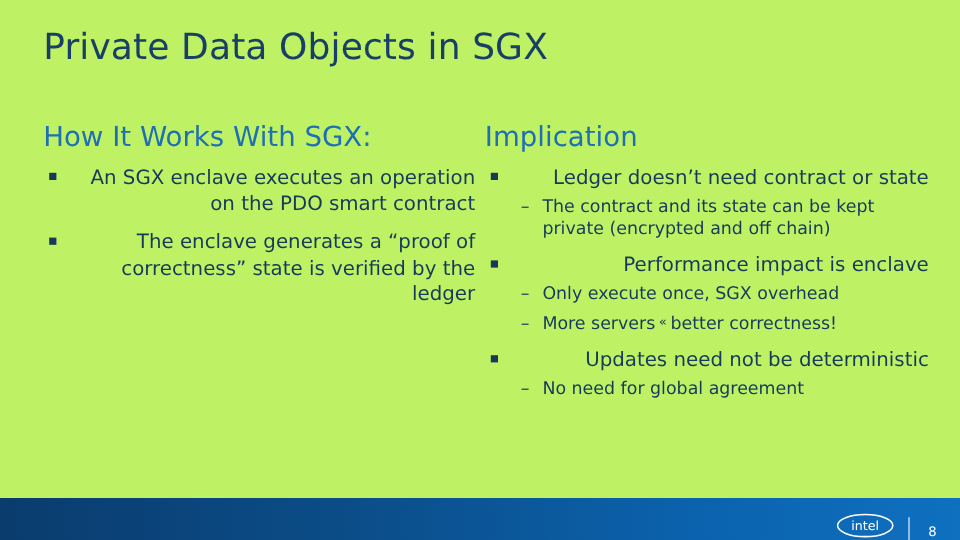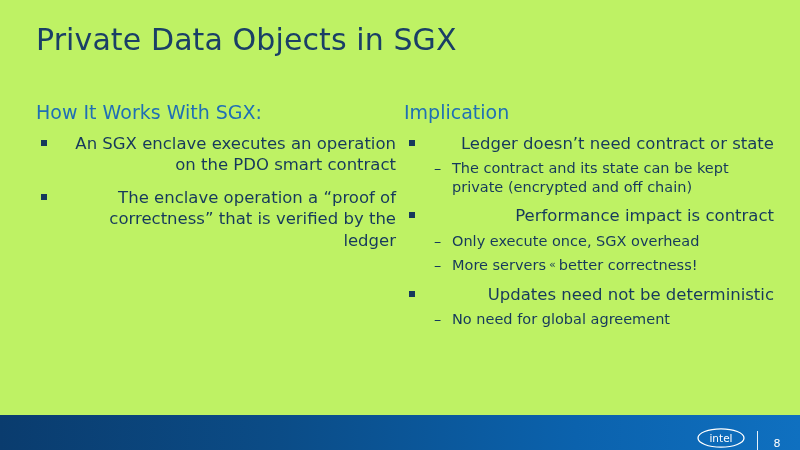--- a/index.html
+++ b/index.html
@@ -34,21 +34,21 @@
 
   
   .col {
     position: absolute;
     top: 102px;
   }
   .col-left  { left: 36px;  width: 360px; }
   .col-right { left: 404px; width: 370px; }
 
   .col-heading {
-    font-size: 19px;
+    font-size: 23px;
     font-weight: 400;
     color: #1f6fb5;
     margin: 0 0 9px 0;
     line-height: 1.15;
   }
 
   
   ul.lvl1 {
     list-style: none;
     margin: 0;
@@ -158,21 +158,21 @@
   <div class="col col-left">
     <div class="col-heading">How It Works With SGX:</div>
 
     <ul class="lvl1">
       <li class="b1">
         <span class="sq"></span>
         <span class="b1-text">An SGX enclave executes an operation on the PDO smart contract</span>
       </li>
       <li class="b1">
         <span class="sq"></span>
-        <span class="b1-text">The enclave operation a “proof of correctness” that is verified by the ledger</span>
+        <span class="b1-text">The enclave generates a “proof of correctness” state is verified by the ledger</span>
       </li>
     </ul>
   </div>
 
   <div class="col col-right">
     <div class="col-heading">Implication</div>
 
     <ul class="lvl1">
 
       <li class="b1">
@@ -181,21 +181,21 @@
         <ul class="lvl2">
           <li class="b2">
             <span class="dash">–</span>
             <span class="b2-text">The contract and its state can be kept private (encrypted and off chain)</span>
           </li>
         </ul>
       </li>
 
       <li class="b1">
         <span class="sq"></span>
-        <span class="b1-text">Performance impact is contract</span>
+        <span class="b1-text">Performance impact is enclave</span>
         <ul class="lvl2">
           <li class="b2">
             <span class="dash">–</span>
             <span class="b2-text">Only execute once, SGX overhead</span>
           </li>
           <li class="b2">
             <span class="dash">–</span>
             <span class="b2-text"><span>More servers</span><span class="arrow-glyph">«</span><span>better correctness!</span></span>
           </li>
         </ul>

